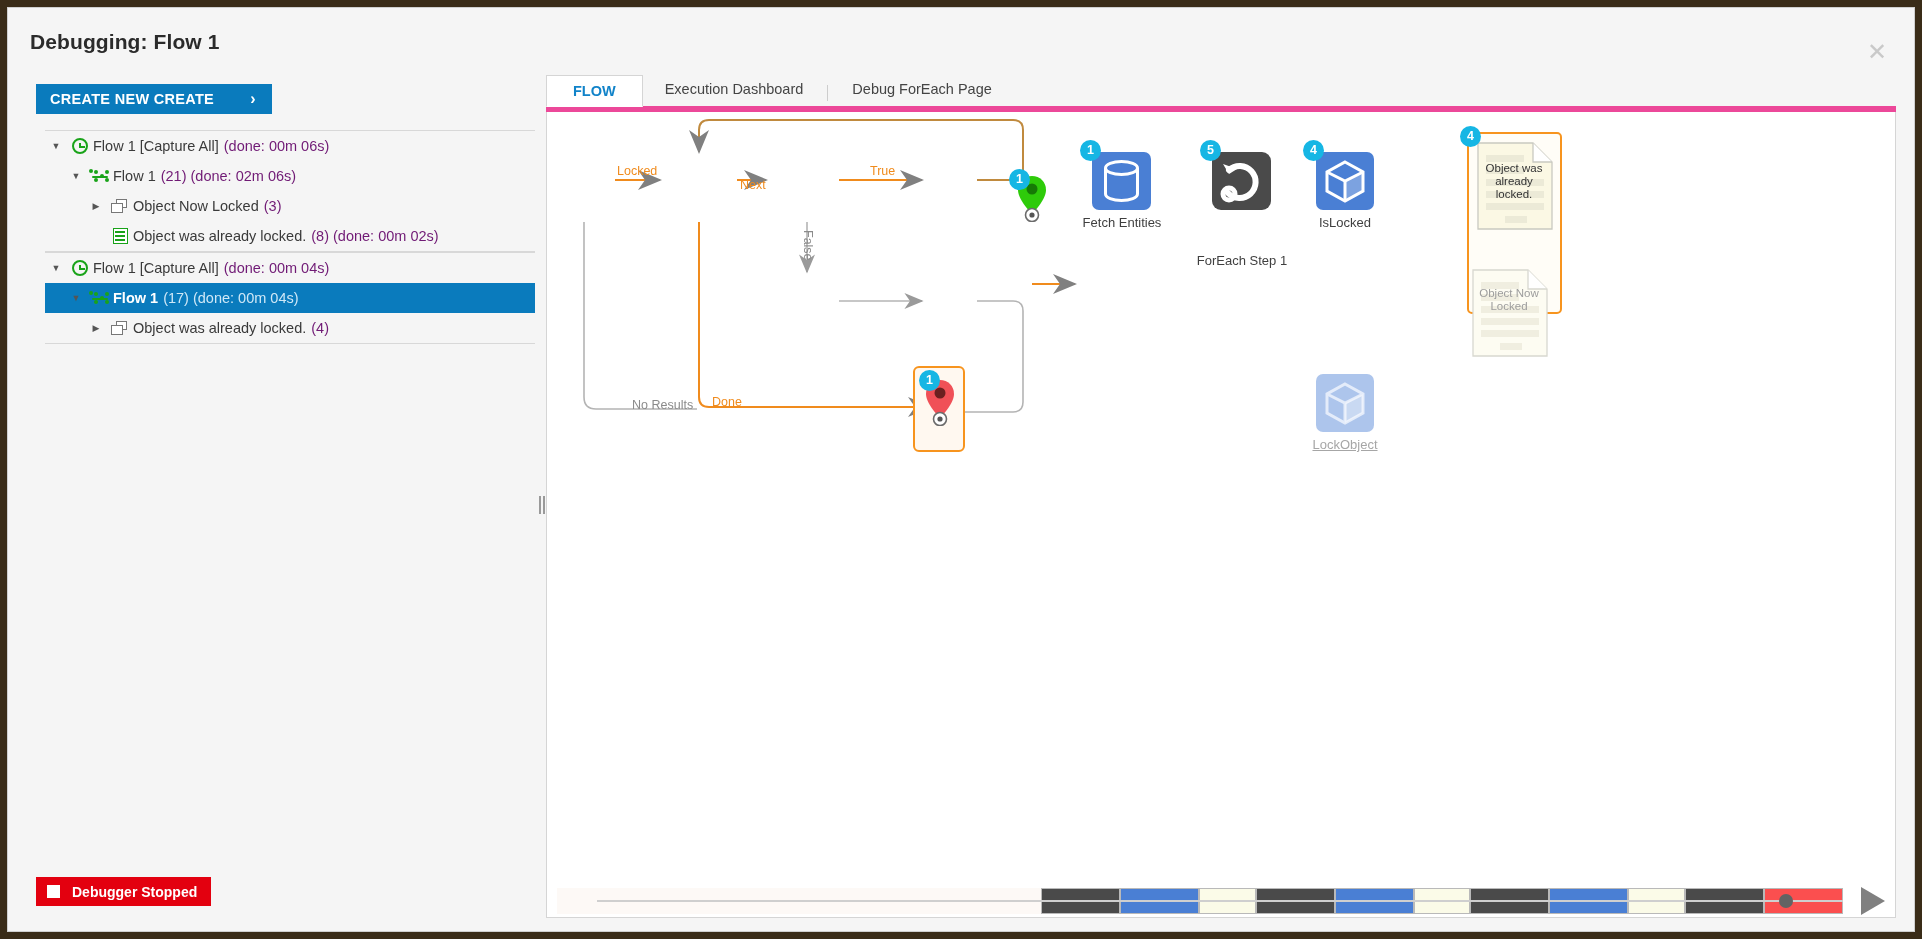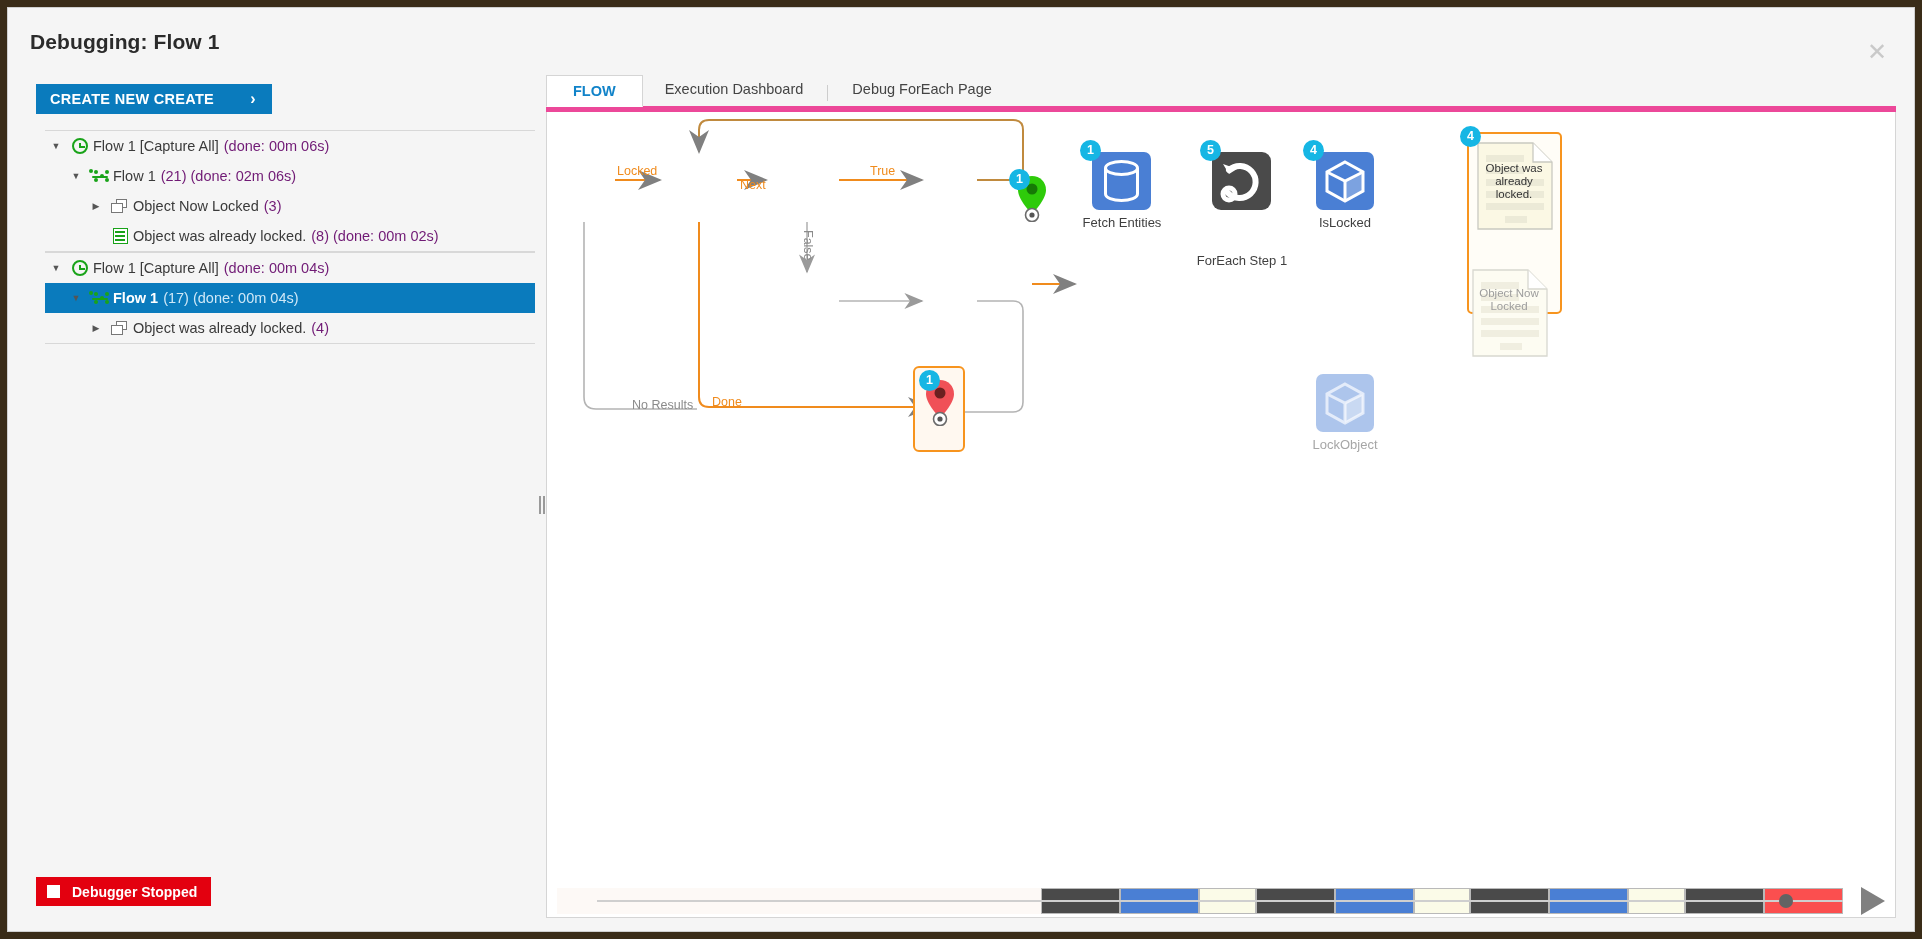--- a/index.html
+++ b/index.html
@@ -190,21 +190,21 @@
     overflow: hidden;
   }
   #canvas svg { position: absolute; left: 0; top: 0; }
   
   .node-label {
     position: absolute;
     font-size: 13px; color: #3f3f3f;
     text-align: center; white-space: nowrap;
     transform: translateX(-50%);
   }
-  .node-label.dim { color: #a6a6a6; }
+  .node-label.dim { color: #a6a6a6; text-decoration: underline; }
   .badge {
     position: absolute;
     width: 21px; height: 21px; border-radius: 50%;
     background: #16b6e4; color: #fff;
     font-size: 12.5px; font-weight: bold;
     line-height: 21px; text-align: center;
     z-index: 5;
   }
   .edge-label {
     position: absolute;

